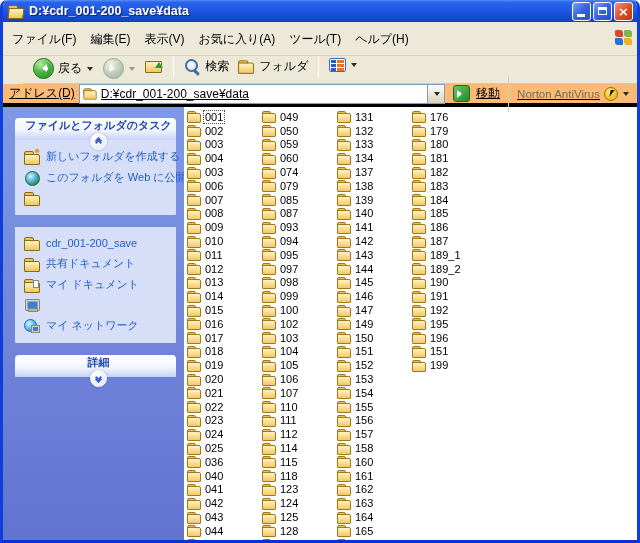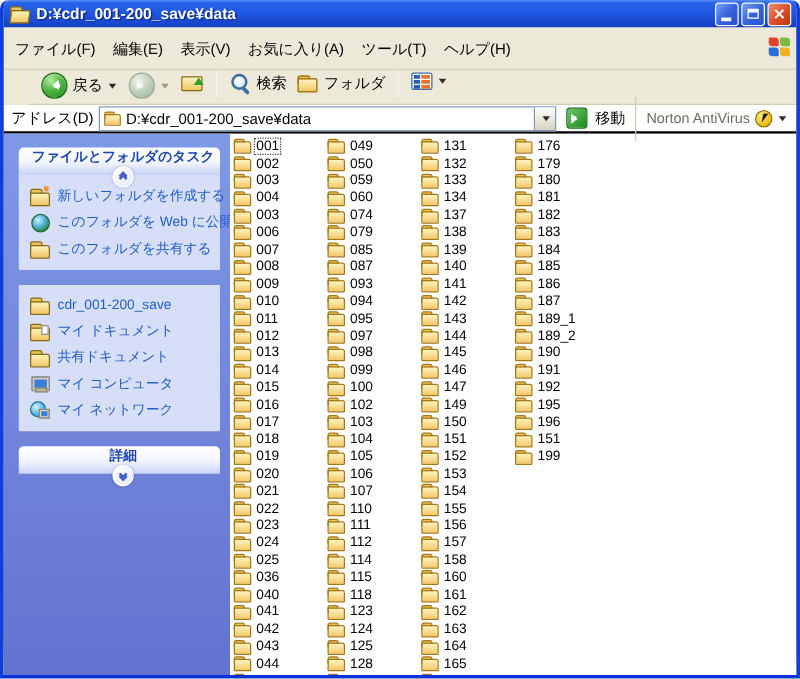--- a/index.html
+++ b/index.html
@@ -71,22 +71,22 @@
   .search-glass { position:relative; width:17px; height:17px; }
   .search-glass::before { content:""; position:absolute; left:1px; top:1px; width:9px; height:9px;
     border:2px solid #3a6ea5; border-radius:50%; background:radial-gradient(circle at 35% 35%,#fff,#cfe0f5); }
   .search-glass::after { content:""; position:absolute; right:1px; bottom:1px; width:7px; height:3px;
     background:#3a6ea5; border-radius:2px; transform:rotate(45deg); }
   .views-grid { width:17px; height:14px; border:1px solid #3a6ea5; background:#fff; border-radius:2px;
     display:grid; grid-template-columns:5px 7px; grid-template-rows:3px 3px 3px; gap:1px; padding:1px; }
   .views-grid i:nth-child(odd){ background:#2a5db0; } .views-grid i:nth-child(even){ background:#e8732a; }
 
   
-  .addressbar { height:23px; display:flex; align-items:center; background:#ffffff;
-    border-bottom:2px solid #000000; padding:0 4px 0 6px; gap:4px; }
+  .addressbar { height:23px; display:flex; align-items:center; background:#fdba74;
+    border-bottom:4px solid #000000; padding:0 4px 0 6px; gap:4px;text-decoration:underline; }
   .addr-label { font-size:12px; color:#000; white-space:nowrap; }
   .combo { flex:1; height:20px; background:#fff; border:1px solid #7f9db9; display:flex;
     align-items:center; padding-left:3px; }
   .combo .fold { transform:scale(.95); }
   .combo-value { flex:1; font-size:12px; margin-left:4px; white-space:nowrap; overflow:hidden; }
   .combo-drop { width:17px; height:18px; background:linear-gradient(180deg,#fdfdfb,#d8d4c0);
     border-left:1px solid #7f9db9; display:flex; align-items:center; justify-content:center; }
   .go-btn { display:flex; align-items:center; gap:6px; padding:15px 4px;text-align:center; }
   .go-icon { width:17px; height:17px; border-radius:3px; border:1px solid #157015;
     background:linear-gradient(135deg,#6cc76c,#1e8a1e); display:flex; align-items:center; justify-content:center; }
@@ -280,43 +280,41 @@
                 <i class="spark"></i>
               </span>
               <span class="task-label">新しいフォルダを作成する</span>
             </div>
             <div class="task-item">
               <span class="sicon publish-web-icon"></span>
               <span class="task-label">このフォルダを Web に公開する</span>
             </div>
             <div class="task-item">
               <span class="sicon share-folder-icon"></span>
-              <span class="task-label">このフォルダを共有する</span>
             </div>
           </div>
         </div>
         <div class="panel">
           <div class="panel-body">
             <div class="task-item">
               <span class="sicon folder-icon"></span>
               <span class="task-label">cdr_001-200_save</span>
             </div>
             <div class="task-item">
+              <span class="sicon shared-documents-icon"></span>
+              <span class="task-label">共有ドキュメント</span>
+            </div>
+            <div class="task-item">
               <span class="sicon my-documents-icon">
                 <i class="doc"></i>
               </span>
               <span class="task-label">マイ ドキュメント</span>
             </div>
             <div class="task-item">
-              <span class="sicon shared-documents-icon"></span>
-              <span class="task-label">共有ドキュメント</span>
-            </div>
-            <div class="task-item">
               <span class="sicon my-computer-icon"></span>
-              <span class="task-label">マイ コンピュータ</span>
             </div>
             <div class="task-item">
               <span class="sicon my-network-icon"></span>
               <span class="task-label">マイ ネットワーク</span>
             </div>
           </div>
         </div>
         <div class="panel">
           <div class="panel-header">
             <span class="panel-title">詳細</span>

